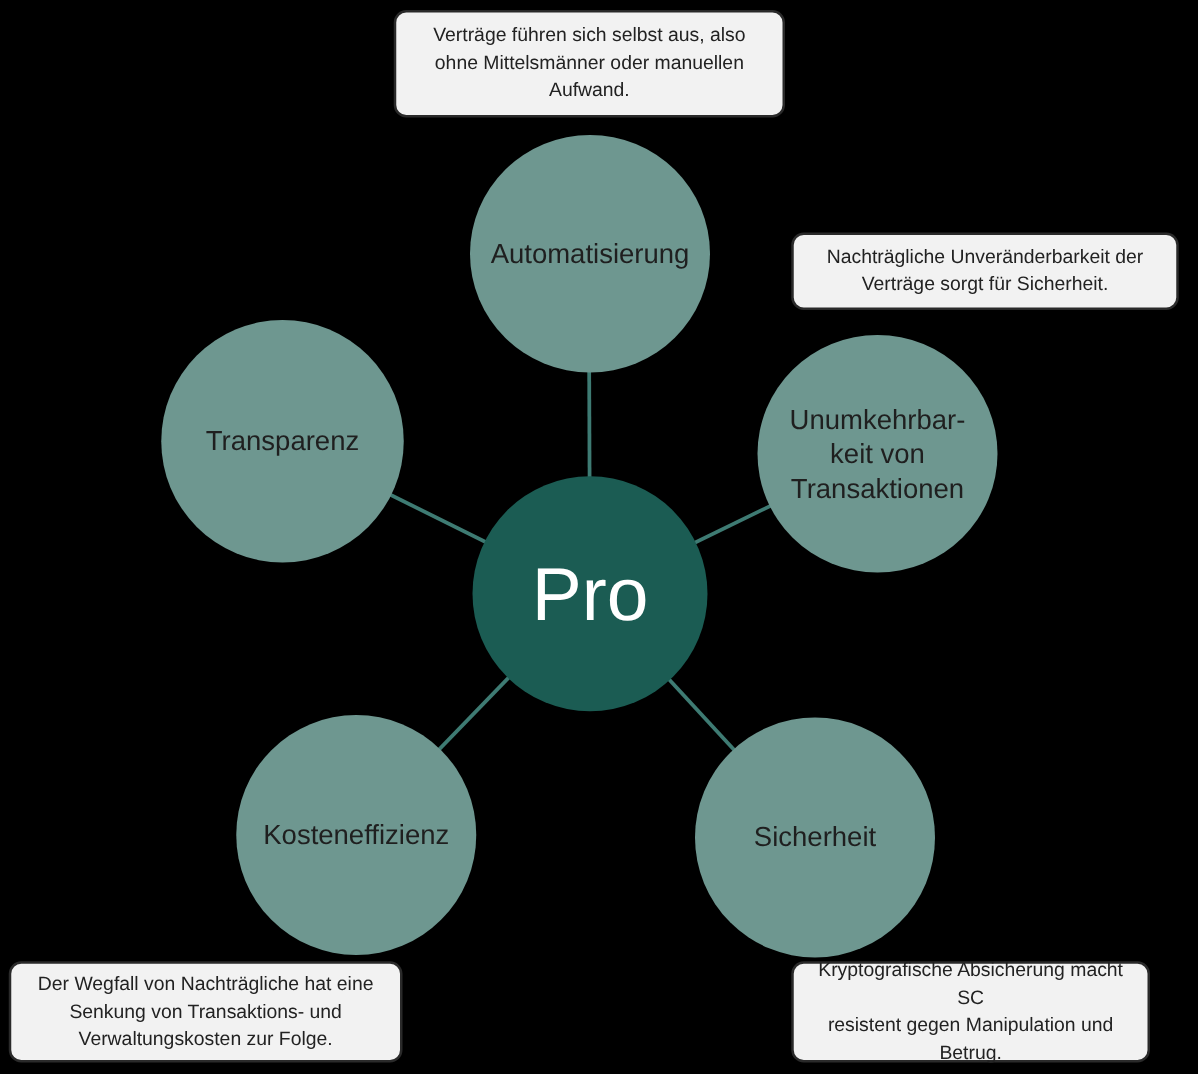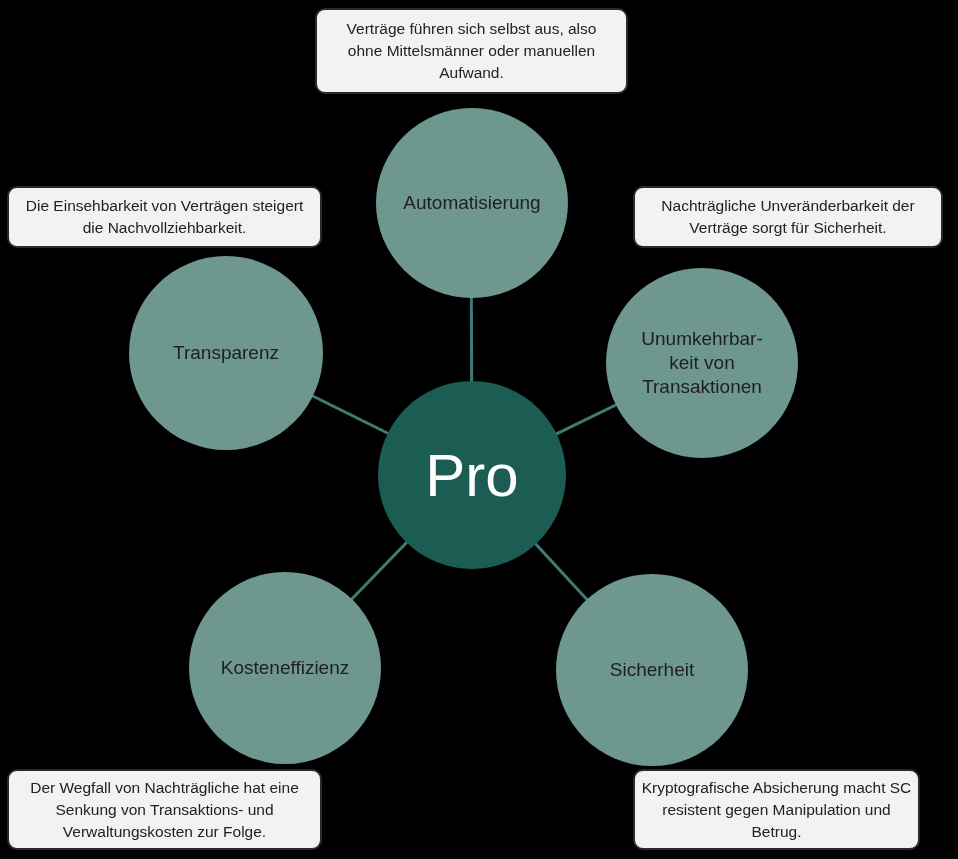--- a/index.html
+++ b/index.html
@@ -30,21 +30,21 @@
   .node {
     position: absolute;
     border-radius: 50%;
     background: #6e9790;
     display: flex;
     align-items: center;
     justify-content: center;
     text-align: center;
     z-index: 2;
     color: #1f1f1f;
-    font-size: 19px;
+    font-size: 22px;
     line-height: 1.25;
     white-space: pre-line;
   }
   .node-center {
     background: #1b5c53;
     color: #ffffff;
     font-size: 60px;
     z-index: 3;
   }
   .node-automatisierung  { left: 376px; top: 108px; width: 192px; height: 190px; }
@@ -62,21 +62,21 @@
     border-radius: 10px;
     color: #222222;
     font-size: 15.5px;
     line-height: 22px;
     text-align: center;
     display: flex;
     align-items: center;
     justify-content: center;
     white-space: pre-line;
     z-index: 4;
-    padding: 4px 3px;
+    padding: 4px 16px;
   }
   .callout-top          { left: 315px; top: 8px;   width: 313px; height: 86px; }
   .callout-left         { left: 7px;   top: 186px; width: 315px; height: 62px; }
   .callout-right        { left: 633px; top: 186px; width: 310px; height: 62px; }
   .callout-bottom-left  { left: 7px;   top: 769px; width: 315px; height: 81px; }
   .callout-bottom-right { left: 633px; top: 769px; width: 287px; height: 81px; }
 </style>
 </head>
 <body>
 
@@ -89,24 +89,20 @@
     <line x1="285" y1="668" x2="472" y2="475"></line>
     <line x1="652" y1="670" x2="472" y2="475"></line>
   </svg>
 
   <div class="callout callout-top">
     <span>Verträge führen sich selbst aus, also
 ohne Mittelsmänner oder manuellen
 Aufwand.</span>
   </div>
 
-  <div class="callout callout-left">
-    <span>Die Einsehbarkeit von Verträgen steigert
-die Nachvollziehbarkeit.</span>
-  </div>
 
   <div class="callout callout-right">
     <span>Nachträgliche Unveränderbarkeit der
 Verträge sorgt für Sicherheit.</span>
   </div>
 
   <div class="callout callout-bottom-left">
     <span>Der Wegfall von Nachträgliche hat eine
 Senkung von Transaktions- und
 Verwaltungskosten zur Folge.</span>

